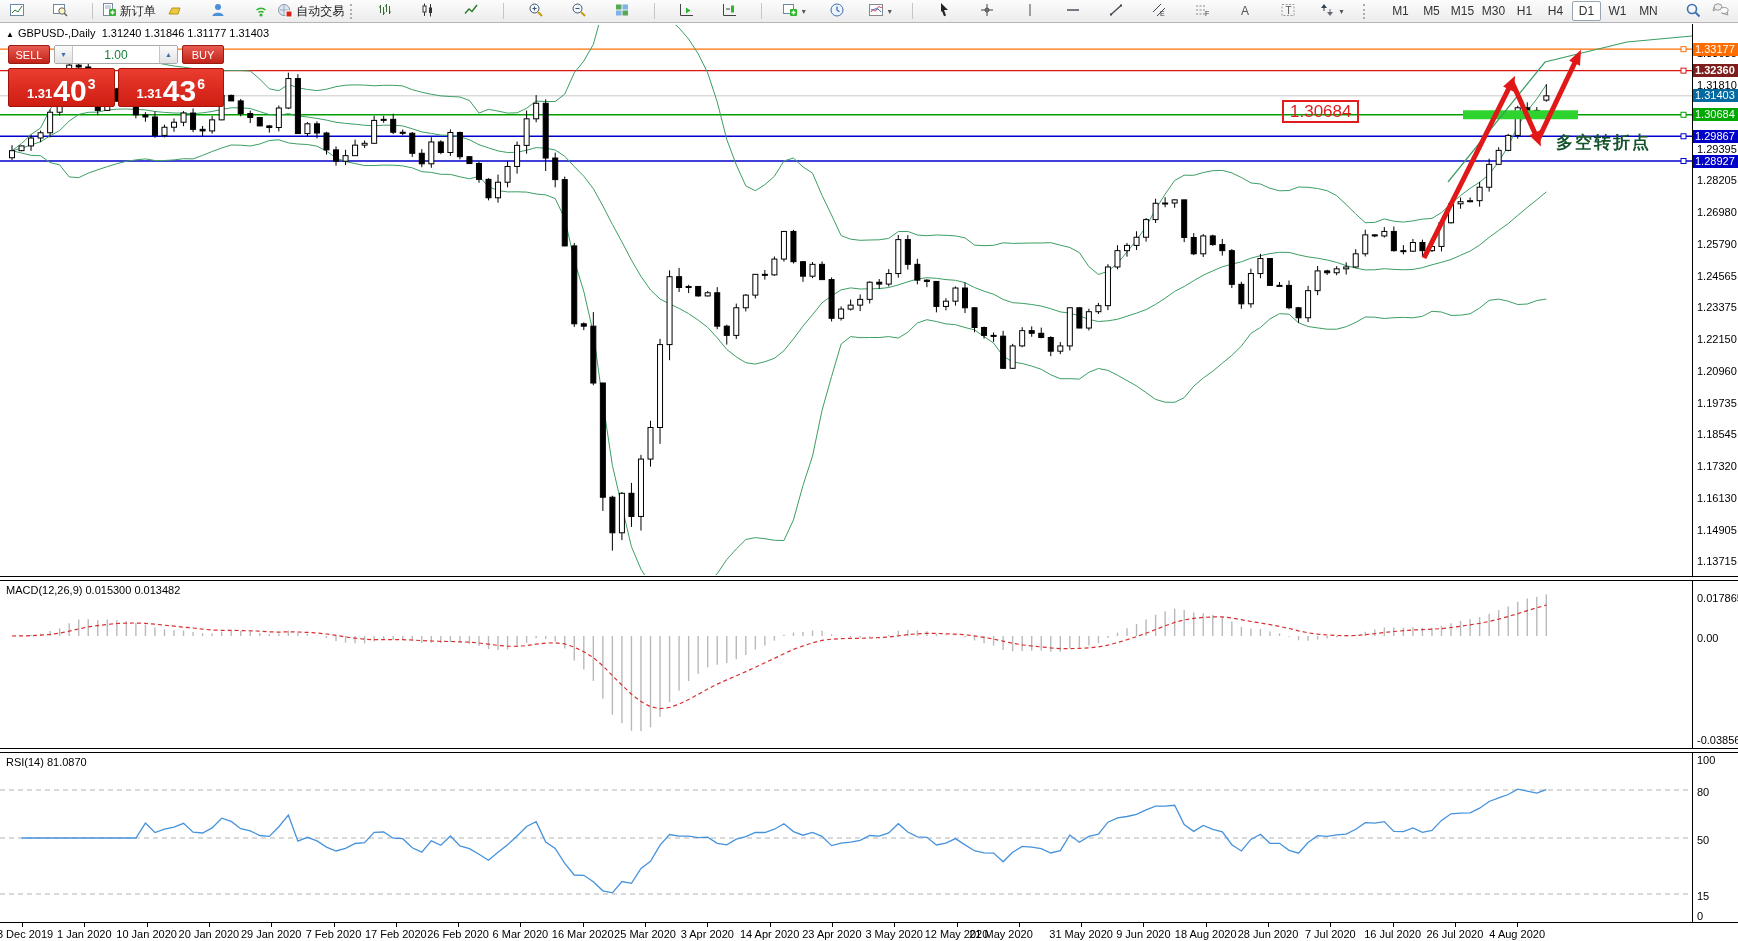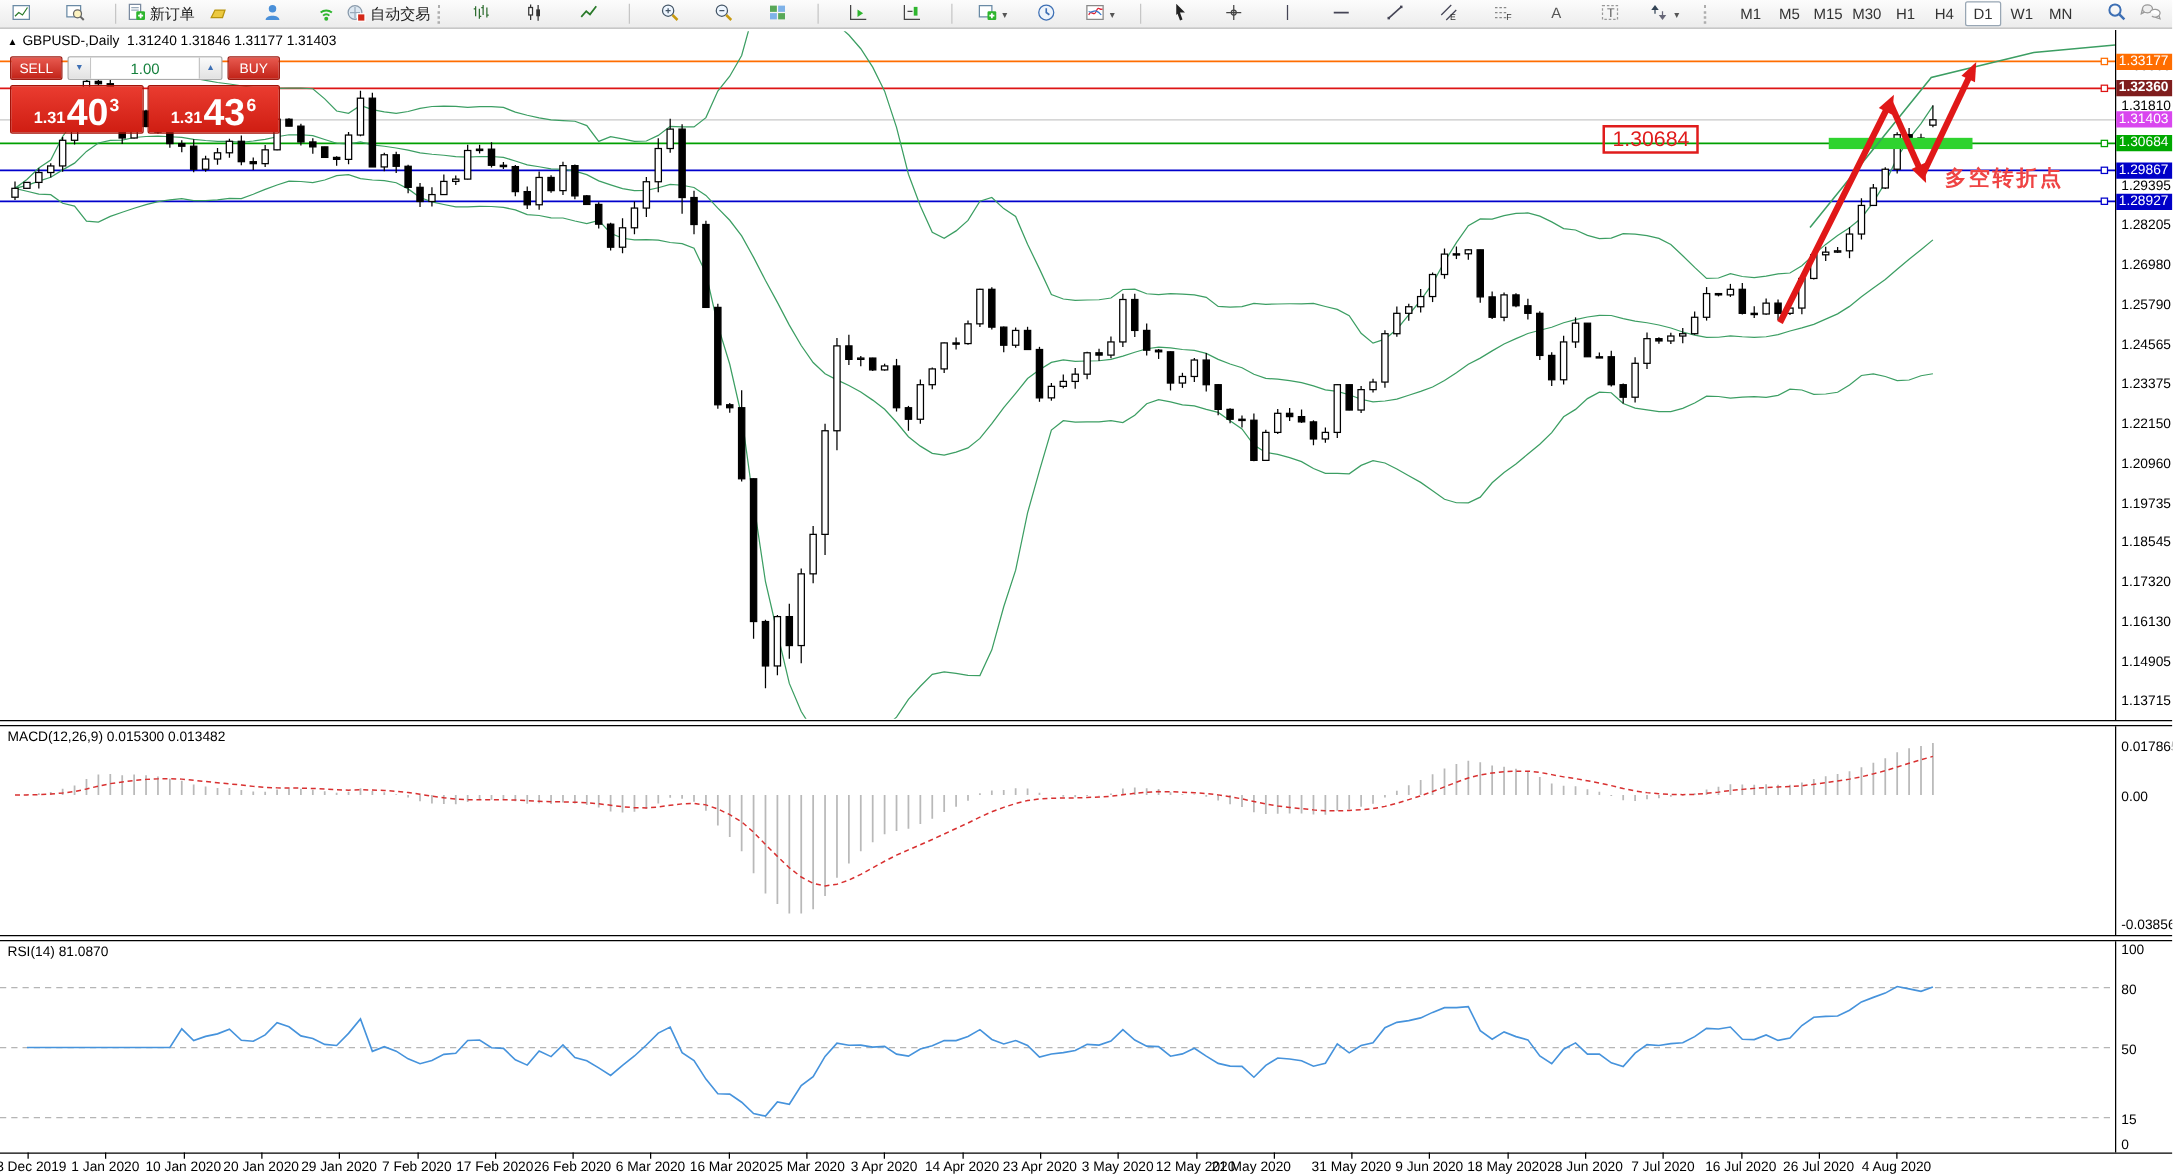--- a/index.html
+++ b/index.html
@@ -47,21 +47,21 @@
   #ocVolume{flex:1;display:flex;align-items:center;justify-content:center;font-size:12px;color:#15803d;background:#fff;}
   #ocRow2{display:flex;gap:3px;margin-top:4px;}
   .quote{flex:1;height:35px;background:linear-gradient(#ea3c30,#cf1d12);border:1px solid #a31308;border-radius:2px;
          color:#fff;display:flex;align-items:flex-end;justify-content:center;padding-bottom:2px;}
   .quote .pfx{font-size:13px;font-weight:bold;margin:0 1px 3px 0;}
   .quote .big{font-size:30px;font-weight:bold;line-height:26px;}
   .quote .sup{font-size:14px;font-weight:bold;margin:0 0 12px 1px;}
   
   #lvlBox{position:absolute;left:1282px;top:100px;z-index:9;border:2px solid #e01c1c;color:#e01c1c;
           font-size:17px;line-height:19px;padding:0 6px;background:rgba(255,255,255,.0);}
-  #cnText{position:absolute;left:1556px;top:131px;z-index:9;font-size:17px;font-weight:bold;color:#ef4444;letter-spacing:2px;}
+  #cnText{position:absolute;left:1556px;top:131px;z-index:9;font-size:17px;font-weight:bold;color:#14532d;letter-spacing:2px;}
 </style>
 </head>
 <body>
 
 <div id="app">
 
   <div id="toolbar">
     <div class="tbtn">
         <span><svg width="16" height="16">
             <rect x="1.5" y="2.5" width="13" height="11" fill="#fff" stroke="#6a8aa5"></rect>
@@ -876,21 +876,21 @@
     <div class="tick" style="top: 333.342px;">1.22150</div>
     <div class="tick" style="top: 364.658px;">1.20960</div>
     <div class="tick" style="top: 396.895px;">1.19735</div>
     <div class="tick" style="top: 428.211px;">1.18545</div>
     <div class="tick" style="top: 460.447px;">1.17320</div>
     <div class="tick" style="top: 491.763px;">1.16130</div>
     <div class="tick" style="top: 524px;">1.14905</div>
     <div class="tick" style="top: 555.316px;">1.13715</div>
     <div class="lineLabel" style="top: 42.6579px; background: rgb(255, 109, 0);">1.33177</div>
     <div class="lineLabel" style="top: 64.1579px; background: #7f1d1d; font-weight: bold;">1.32360</div>
-    <div class="lineLabel" style="top: 89.3421px; background: #d946ef;">1.31403</div>
+    <div class="lineLabel" style="top: 89.3421px; background: #0369a1;">1.31403</div>
     <div class="lineLabel" style="top: 108.263px; background: rgb(0, 168, 0);">1.30684</div>
     <div class="lineLabel" style="top: 129.763px; background: rgb(0, 0, 200);">1.29867</div>
     <div class="lineLabel" style="top: 154.5px; background: rgb(0, 0, 200);">1.28927</div>
     <div class="tick" style="top: 592px;">0.017865</div>
     <div class="tick" style="top: 632px;">0.00</div>
     <div class="tick" style="top: 734px;">-0.038561</div>
     <div class="tick" style="top: 754px;">100</div>
     <div class="tick" style="top: 786px;">80</div>
     <div class="tick" style="top: 834px;">50</div>
     <div class="tick" style="top: 890px;">15</div>
@@ -927,21 +927,21 @@
     <div class="dateLbl" style="left: 894.2px;">3 May 2020</div>
     <div class="dateTick" style="left: 956.5px;"></div>
     <div class="dateLbl" style="left: 956.5px;">12 May 2020</div>
     <div class="dateTick" style="left: 1018.8px;"></div>
     <div class="dateLbl" style="left: 1001px;">21 May 2020</div>
     <div class="dateTick" style="left: 1081.1px;"></div>
     <div class="dateLbl" style="left: 1081.1px;">31 May 2020</div>
     <div class="dateTick" style="left: 1143.4px;"></div>
     <div class="dateLbl" style="left: 1143.4px;">9 Jun 2020</div>
     <div class="dateTick" style="left: 1205.7px;"></div>
-    <div class="dateLbl" style="left: 1205.7px;">18 May 2020</div>
+    <div class="dateLbl" style="left: 1205.7px;">18 Aug 2020</div>
     <div class="dateTick" style="left: 1268px;"></div>
     <div class="dateLbl" style="left: 1268px;">28 Jun 2020</div>
     <div class="dateTick" style="left: 1330.3px;"></div>
     <div class="dateLbl" style="left: 1330.3px;">7 Jul 2020</div>
     <div class="dateTick" style="left: 1392.6px;"></div>
     <div class="dateLbl" style="left: 1392.6px;">16 Jul 2020</div>
     <div class="dateTick" style="left: 1454.9px;"></div>
     <div class="dateLbl" style="left: 1454.9px;">26 Jul 2020</div>
     <div class="dateTick" style="left: 1517.2px;"></div>
     <div class="dateLbl" style="left: 1517.2px;">4 Aug 2020</div>

